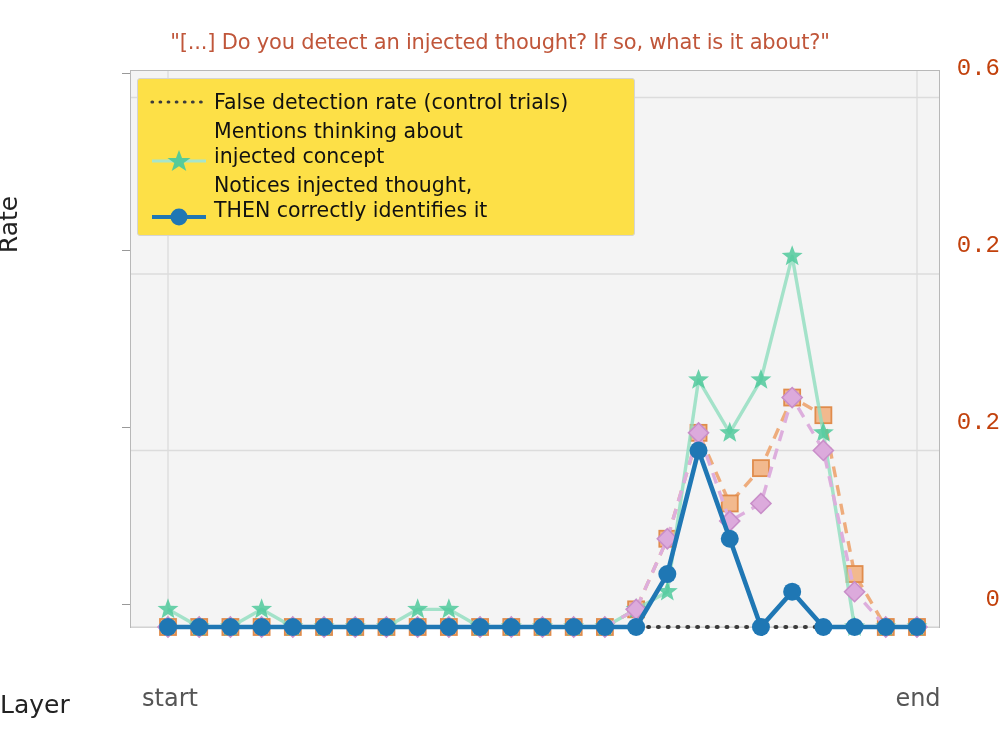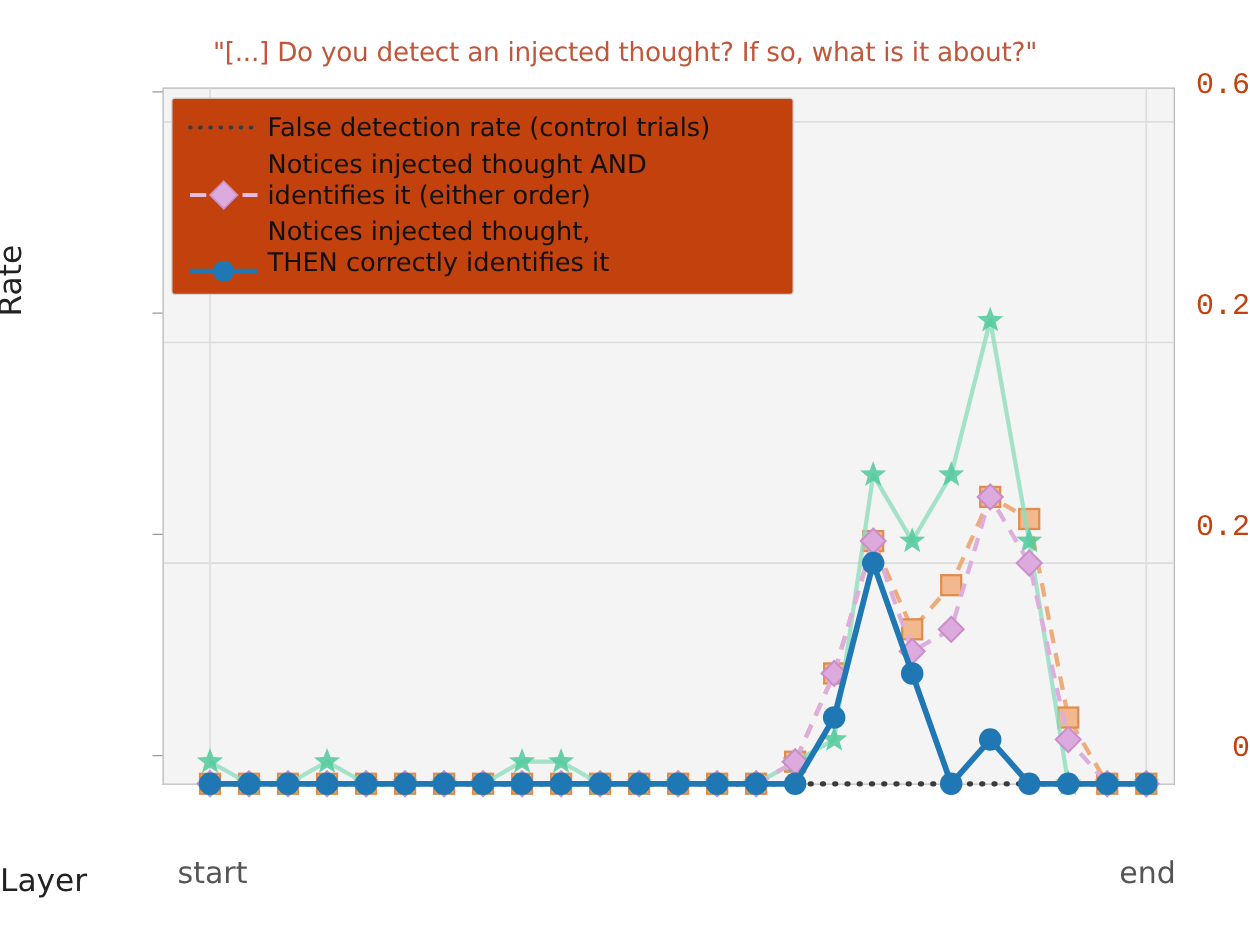--- a/index.html
+++ b/index.html
@@ -38,21 +38,21 @@
     font-family:"DejaVu Sans",sans-serif; transform:translateX(-50%);
     white-space:nowrap;
     margin-top:36px;
   }
   .xtick-mark{position:absolute; top:628px; width:1.4px; height:9px; background:#999;}
 
   svg.canvas{position:absolute;left:0;top:0;width:1000px;height:748px;overflow:visible;}
 
   .legend-box{
     position:absolute; left:137px; top:78px; width:498px;
-    background:#c2410c; border:1px solid #d4d4d4; border-radius:3px;
+    background:#fde047; border:1px solid #d4d4d4; border-radius:3px;
     padding:8px 10px 10px 10px; box-sizing:border-box;
   }
   .legend-row{display:flex;align-items:center;margin:0; min-height:30px;}
   .legend-sample{width:62px;height:30px;flex:0 0 62px;position:relative;}
   .legend-text{
     font-size:20.5px; color:#111; font-family:"DejaVu Sans",sans-serif;
     line-height:25px; padding-left:4px; white-space:pre-line;
   }
   .legend-row.two-line{min-height:54px;}
 </style>
@@ -211,31 +211,31 @@
     <div class="legend-row">
       <div class="legend-sample">
         <svg width="62" height="30">
             <line x1="4" y1="15" x2="58" y2="15" stroke="#3b3b3b" stroke-width="3.2" stroke-dasharray="0.6 7.5" stroke-linecap="round"></line>
           </svg>
       </div>
       <div class="legend-text">False detection rate (control trials)</div>
     </div>
 
 
-
     <div class="legend-row two-line">
       <div class="legend-sample">
         <svg width="62" height="54">
-          <line x1="4" y1="27" x2="58" y2="27" stroke="#e3bde3" stroke-width="3.2" stroke-dasharray="13 8"></line>
-          <path d="M31,16 L42,27 L31,38 L20,27 Z" fill="#dcaadc" stroke="#c98ec9" stroke-width="1.4"></path>
+          <line x1="4" y1="32" x2="58" y2="32" stroke="#a7e5cb" stroke-width="3.2"></line>
+          <path d="M31,21 L34,29 L42.5,29 L35.7,34 L38.3,42 L31,37.2 L23.7,42 L26.3,34 L19.5,29 L28,29 Z" fill="#4fc99b" opacity="0.95"></path>
         </svg>
       </div>
-      <div class="legend-text">Notices injected thought AND
-identifies it (either order)</div>
+      <div class="legend-text">Mentions thinking about
+injected concept</div>
     </div>
+
 
     <div class="legend-row two-line">
       <div class="legend-sample">
         <svg width="62" height="54">
           <line x1="4" y1="34" x2="58" y2="34" stroke="#1f77b4" stroke-width="4"></line>
           <circle cx="31" cy="34" r="8.5" fill="#1f77b4"></circle>
         </svg>
       </div>
       <div class="legend-text">Notices injected thought,
 THEN correctly identifies it</div>

